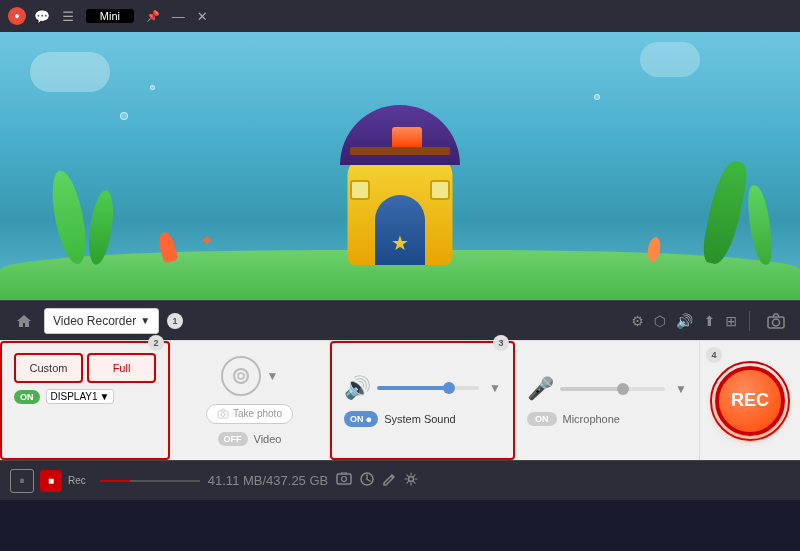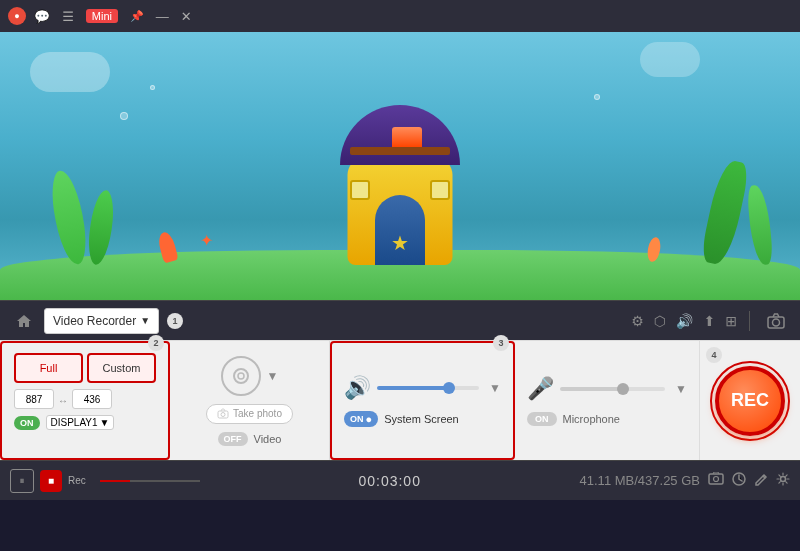--- a/index.html
+++ b/index.html
@@ -402,21 +402,21 @@
 </head>
 <body>
 
 <div class="title-bar">
   <div class="title-bar-icon">
     <span style="font-size:9px">●</span>
   </div>
   <div class="title-bar-controls">
     <span style="font-size:13px;color:#aaa;cursor:pointer">💬</span>
     <span style="font-size:13px;color:#aaa;cursor:pointer">☰</span>
-    <span style="background:#ef4444;color:white;padding:1px 6px;border-radius:3px;font-size:11px;cursor:pointer">Mini</span>
+    <span style="background:#000000;color:white;padding:1px 14px;border-radius:3px;font-size:11px;cursor:pointer">Mini</span>
     <span style="color:#aaa;font-size:11px;cursor:pointer">📌</span>
     <span style="color:#aaa;font-size:13px;cursor:pointer">—</span>
     <span style="color:#aaa;font-size:13px;cursor:pointer">✕</span>
   </div>
 </div>
 
 <div class="preview-area">
   <div class="scene-bg"></div>
 
   <div class="bubble" style="width:8px;height:8px;bottom:180px;left:120px"></div>
@@ -489,27 +489,22 @@
         <path d="M6 4l1.5-3h3L12 4" fill="none" stroke="#888" stroke-width="1.5"></path>
       </svg>
   </div>
 </div>
 
 <div class="controls-panel">
 
   <div class="section-capture red-border" style="position:relative">
     <div style="position:absolute;top:-8px;right:4px;background:#e0e0e0;border-radius:50%;width:16px;height:16px;display:flex;align-items:center;justify-content:center;font-size:9px;font-weight:bold;color:#555">2</div>
     <div class="capture-buttons">
+      <button class="capture-btn custom-btn">Custom</button>
       <button class="capture-btn active">Full</button>
-      <button class="capture-btn custom-btn">Custom</button>
-    </div>
-    <div class="dimensions-row">
-      <input type="text" class="dim-input" value="887" style="">
-      <span class="link-icon">↔</span>
-      <input type="text" class="dim-input" value="436" style="">
     </div>
     <div class="display-row">
       <span class="toggle-on">ON</span>
       <div class="display-dropdown">
         <span>DISPLAY1</span>
         <span>▼</span>
       </div>
     </div>
   </div>
 
@@ -546,21 +541,21 @@
           <div class="volume-thumb"></div>
         </div>
       </div>
       <span style="color:#888;cursor:pointer;font-size:12px;margin-left:4px">▼</span>
     </div>
     <div class="sound-toggle-row">
       <div class="toggle-blue">
         <span>ON</span>
         <span style="font-size:11px">●</span>
       </div>
-      <span>System Screen</span>
+      <span>System Sound</span>
     </div>
   </div>
 
   <div class="section-mic">
     <div class="sound-icon-row">
       <span style="font-size:22px;color:#ccc">🎤</span>
       <div class="mic-slider-container">
         <div class="mic-slider">
           <div class="mic-thumb"></div>
         </div>
@@ -587,21 +582,20 @@
       <span>⏸</span>
     </div>
     <div class="stop-btn red-border" style="border-color:#cc0000">
       <span>■</span>
     </div>
     <span class="rec-indicator" style="font-size:10px;color:#aaa">Rec</span>
   </div>
 
   <div style="width:100px;height:2px;background:linear-gradient(to right,#cc0000 30%,#555 30%);margin-left:6px"></div>
 
-  <div class="time-display">00:03:00</div>
 
   <div class="storage-display">41.11 MB/437.25 GB</div>
 
   <div class="bottom-icons">
     <span class="bottom-icon">
       <svg width="16" height="14" viewBox="0 0 16 14">
           <rect x="1" y="2" width="14" height="10" rx="1.5" fill="none" stroke="#888" stroke-width="1.5"></rect>
           <circle cx="8" cy="7" r="2.5" fill="none" stroke="#888" stroke-width="1.2"></circle>
           <path d="M5 2l1-2h4l1 2" fill="none" stroke="#888" stroke-width="1"></path>
         </svg>

